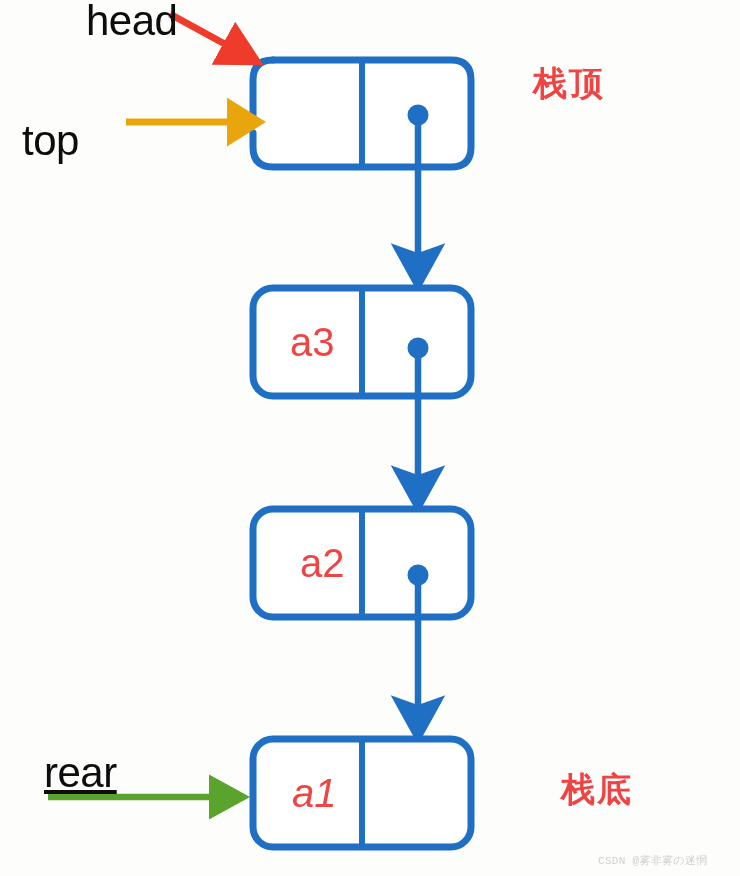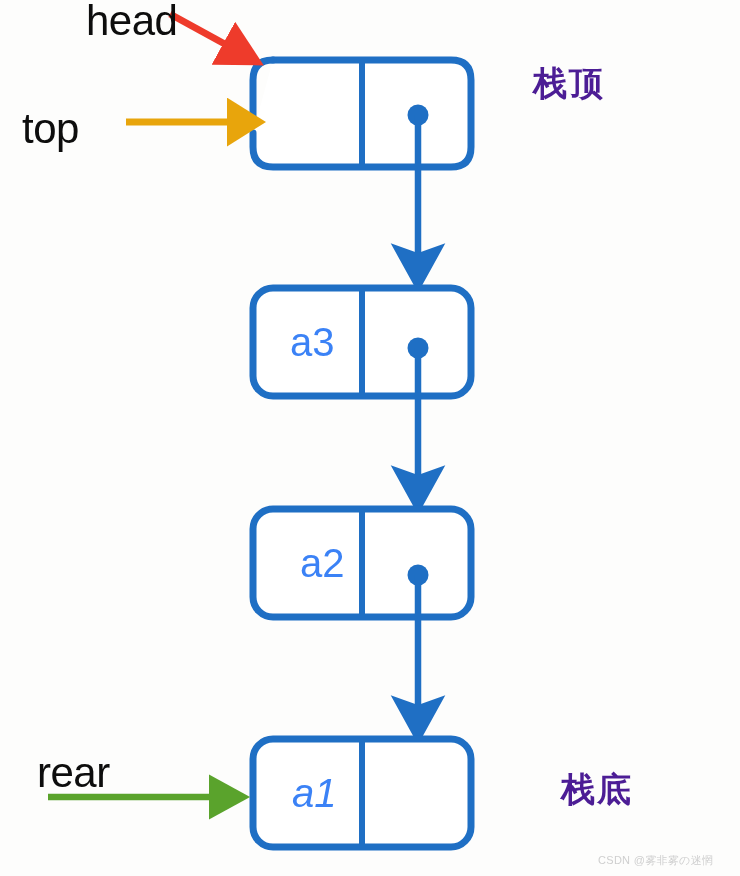--- a/index.html
+++ b/index.html
@@ -36,43 +36,43 @@
   }
   .lat-label {
     font-size: 42px;
     font-weight: 400;
     letter-spacing: -0.5px;
     color: #0d0d0d;
   }
   .cjk-label {
     font-size: 34px;
     font-weight: 700;
-    color: #4c1d95;
+    color: #ef4444;
     font-family: "DejaVu Sans", "Liberation Sans", sans-serif;
     letter-spacing: 2px;
   }
   .node-value {
     font-size: 40px;
-    color: #3b82f6;
+    color: #ef4444;
     font-weight: 400;
     letter-spacing: 0px;
   }
   #label-head   { left: 86px;  top: 0px; }
-  #label-top    { left: 22px;  top: 108px; }
-  #label-rear   { left: 37px;  top: 752px; }
+  #label-top    { left: 22px;  top: 120px; }
+  #label-rear   { left: 44px;  top: 752px; text-decoration: underline; }
   #label-stack-top    { left: 533px; top: 66px; }
   #label-stack-bottom { left: 533px; top: 772px; margin-left: 28px; }
   #watermark {
     position: absolute;
     left: 598px;
     top: 853px;
     font-size: 11px;
     color: #cfcfcf;
     white-space: nowrap;
-    font-family: Liberation Sans, sans-serif;
+    font-family: Liberation Mono, monospace;
     letter-spacing: 0.3px;
   }
   .node-value-pos-0 { left: 290px; top: 94px; }
   .node-value-pos-1 { left: 290px; top: 322px; }
   .node-value-pos-2 { left: 300px; top: 543px; }
   .node-value-pos-3 { left: 292px; top: 773px; font-style: italic; }
 </style>
 </head>
 <body>
 

